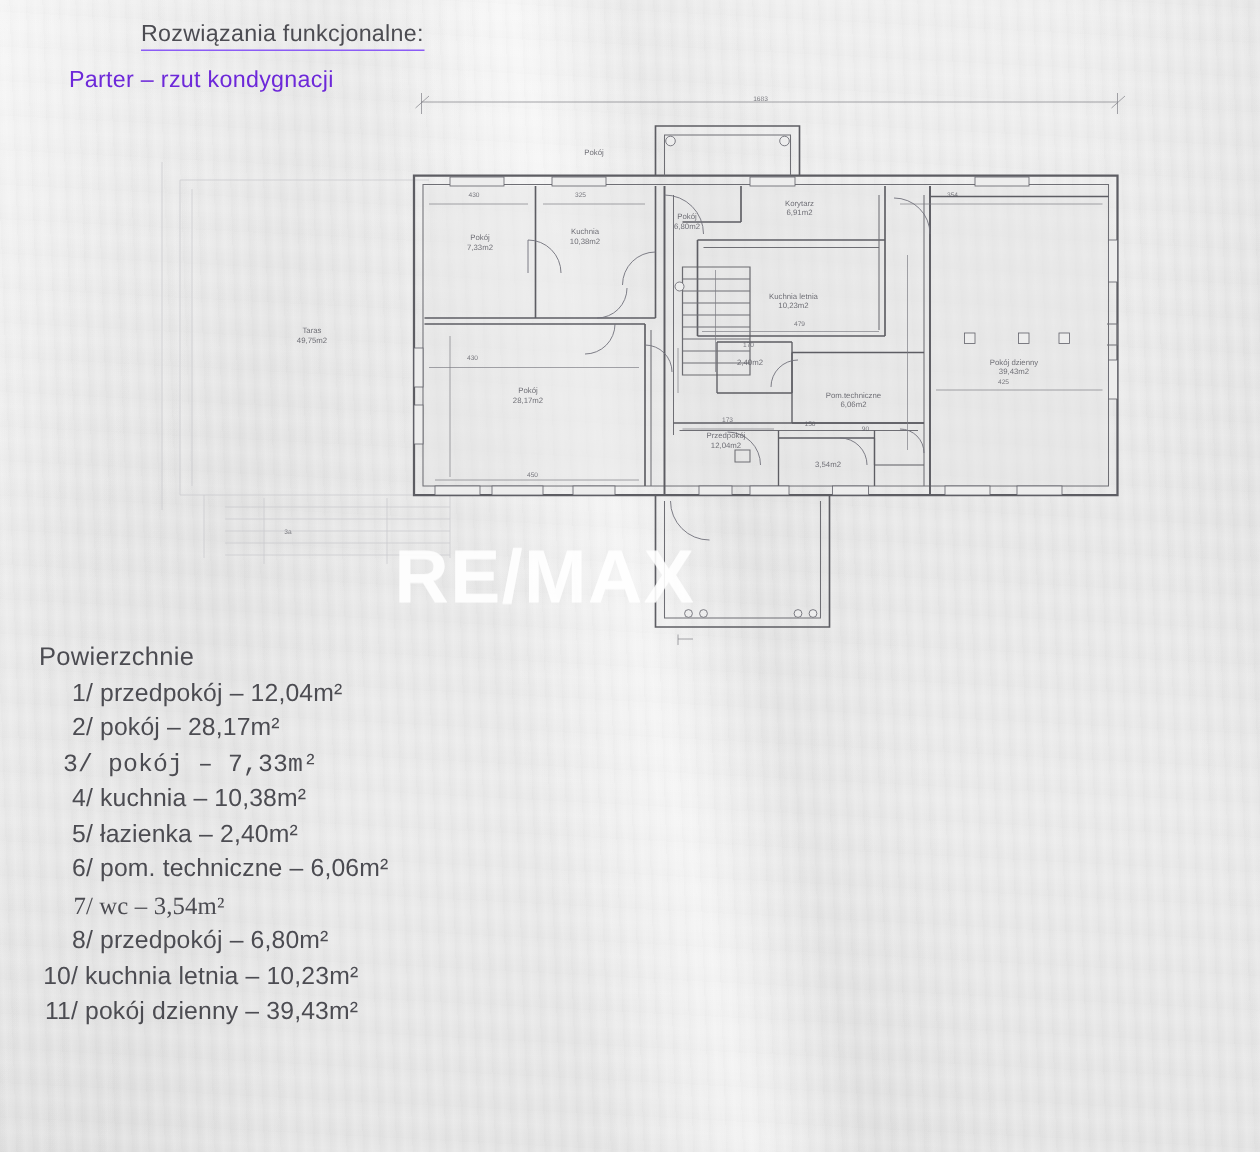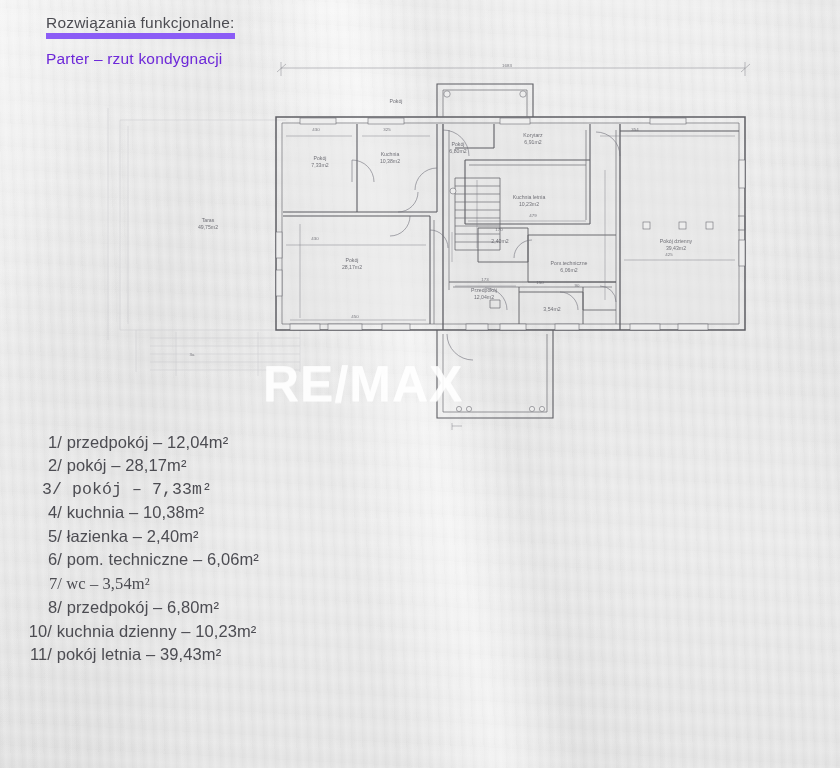--- a/index.html
+++ b/index.html
@@ -25,21 +25,21 @@
     position:absolute;inset:0;pointer-events:none;
     background:
       repeating-linear-gradient(88deg, rgba(0,0,0,.012) 0px, rgba(0,0,0,0) 3px, rgba(255,255,255,.16) 6px, rgba(0,0,0,0) 11px),
       repeating-linear-gradient(3deg, rgba(0,0,0,.008) 0px, rgba(0,0,0,0) 7px, rgba(255,255,255,.10) 14px, rgba(0,0,0,0) 23px);
   }
 
   
   #heading{position:absolute;left:46px;top:14px;}
   .h-line1{
     font-size:15.5px;color:#4c4c52;letter-spacing:.2px;
-    border-bottom:6px solid #8b5cf6;display:inline-block;padding-bottom:1px;
+    border-bottom:1px solid #8b5cf6;display:inline-block;padding-bottom:1px;margin-left:48px;
   }
   .h-line2{font-size:15.5px;color:#6d28d9;margin-top:11px;letter-spacing:.2px;}
 
   
   #areas{position:absolute;left:26px;top:428px;color:#4c4c52;}
   #areas .title{font-size:17px;letter-spacing:.2px;}
   #areas ol{list-style:none;margin:0;padding:0;}
   #areas li{font-size:16.5px;letter-spacing:.1px;margin-top:4.5px;white-space:nowrap;}
   #areas li span.n{display:inline-block;text-align:right;}
 
@@ -272,25 +272,26 @@
         <text x="540" y="284" text-anchor="middle" class="lbl" font-size="4.4" opacity=".8">150</text>
         <text x="577" y="287" text-anchor="middle" class="lbl" font-size="4.4" opacity=".8">90</text>
         <text x="192" y="356" text-anchor="middle" class="lbl" font-size="4.4" opacity=".8">3a</text>
       </g>
 </svg>
 </div>
 
 <div id="wm">RE/MAX</div>
 
 <div id="areas">
+  <div class="title">Powierzchnie</div>
   <ol id="areas-list">
       <li style="padding-left: 10px;"><span class="n" style="width: 26px;">1/</span><span> przedpokój – 12,04m²</span></li>
       <li style="padding-left: 10px;"><span class="n" style="width: 26px;">2/</span><span> pokój – 28,17m²</span></li>
       <li style="padding-left: 10px; font-family: Liberation Mono, monospace;"><span class="n" style="width: 26px;">3/</span><span> pokój – 7,33m²</span></li>
       <li style="padding-left: 10px;"><span class="n" style="width: 26px;">4/</span><span> kuchnia – 10,38m²</span></li>
       <li style="padding-left: 10px;"><span class="n" style="width: 26px;">5/</span><span> łazienka – 2,40m²</span></li>
       <li style="padding-left: 10px;"><span class="n" style="width: 26px;">6/</span><span> pom. techniczne – 6,06m²</span></li>
       <li style="padding-left: 10px; font-family: Liberation Serif, serif;"><span class="n" style="width: 26px;">7/</span><span> wc – 3,54m²</span></li>
       <li style="padding-left: 10px;"><span class="n" style="width: 26px;">8/</span><span> przedpokój – 6,80m²</span></li>
-      <li style="padding-left: 0px;"><span class="n" style="width: 26px;">10/</span><span> kuchnia dzienny – 10,23m²</span></li>
-      <li style="padding-left: 0px;"><span class="n" style="width: 26px;">11/</span><span> pokój letnia – 39,43m²</span></li>
+      <li style="padding-left: 0px;"><span class="n" style="width: 26px;">10/</span><span> kuchnia letnia – 10,23m²</span></li>
+      <li style="padding-left: 0px;"><span class="n" style="width: 26px;">11/</span><span> pokój dzienny – 39,43m²</span></li>
     </ol>
 </div>
 
 </body></html>

